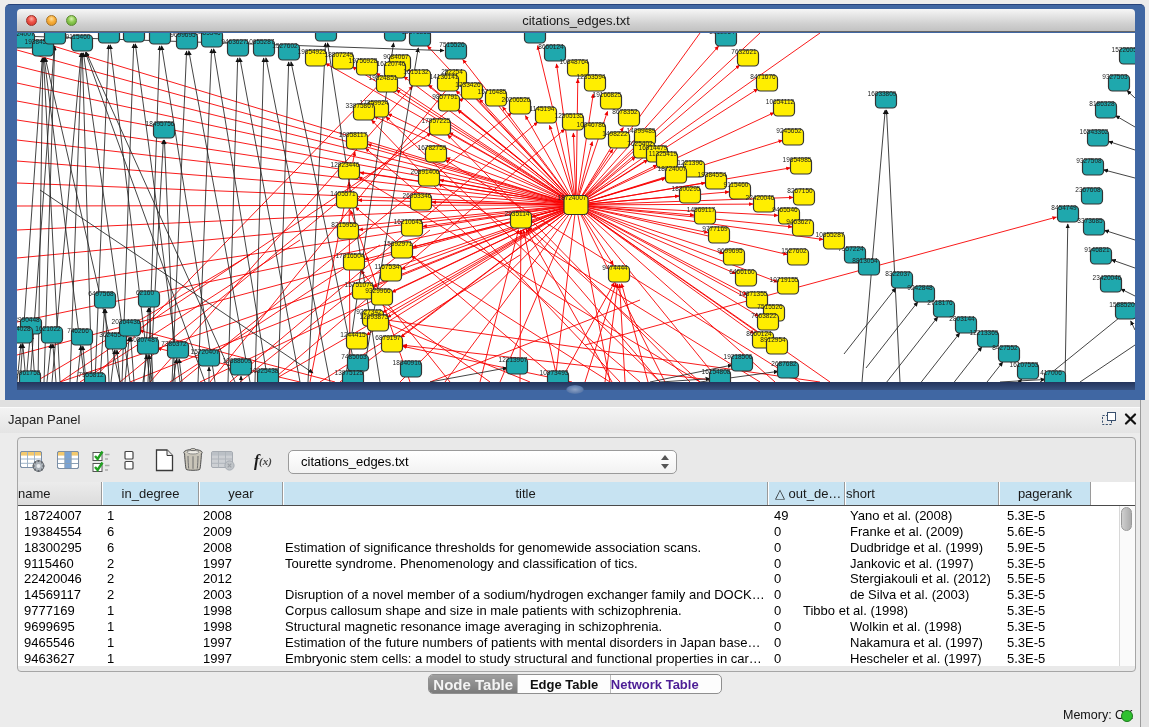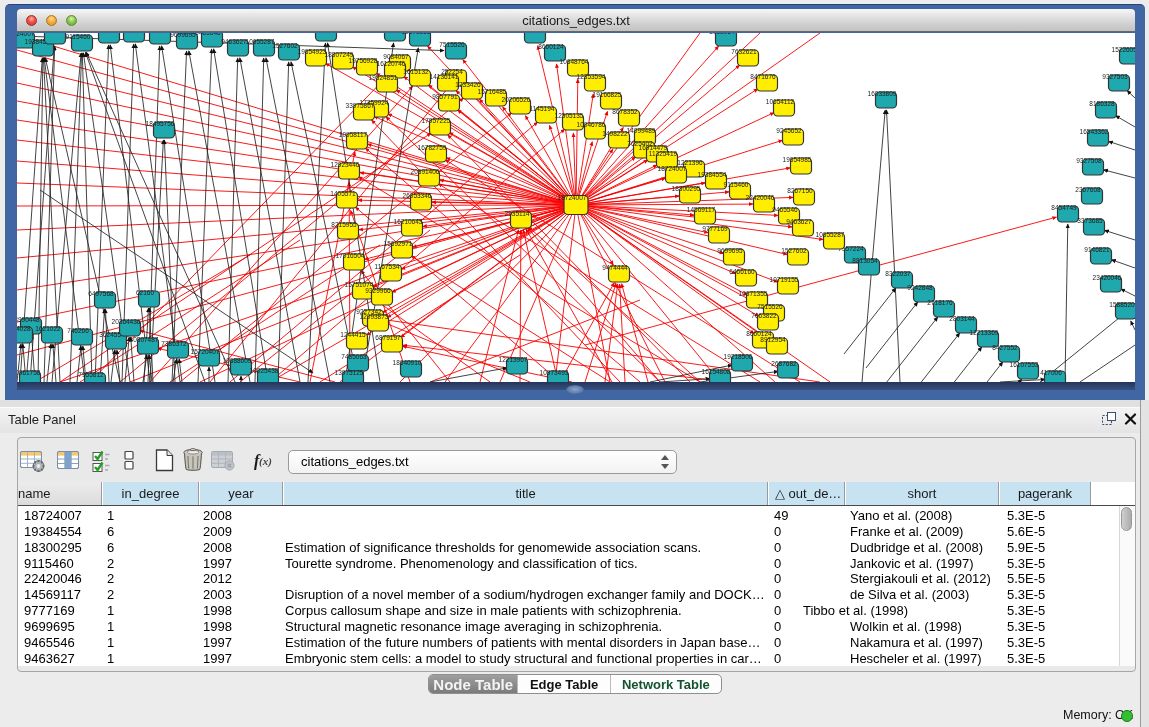--- a/index.html
+++ b/index.html
@@ -547,21 +547,21 @@
 <rect x="547.0" y="162.5" width="24" height="19" rx="4" fill="#ffee00" stroke="#333" stroke-width="1.2"></rect>
         <text x="555.0" y="166.5" font-size="6.5" fill="#222" text-anchor="middle" font-family="Liberation Sans,sans-serif">18724007</text>
 </g>
 </svg>
   </div>
 
 <div style="position:absolute;left:0;top:400px;width:1149px;height:327px;background:#ececec"></div>
 <div style="position:absolute;left:0;top:400px;width:1141px;height:7px;background:#e0e0e0"></div>
 <div style="position:absolute;left:566px;top:385px;width:18px;height:9px;background:radial-gradient(ellipse at center,#8fa3c6 0%,#5d7bab 60%,rgba(93,123,171,0) 75%);border-radius:50%"></div>
 <div style="position:absolute;left:0;top:407px;width:1141px;height:26px;background:linear-gradient(#f3f3f3,#e4e4e4);border-top:1px solid #fbfbfb"></div>
-<div style="position:absolute;left:8px;top:407px;height:26px;line-height:26px;font-size:13px;color:#222">Table Panel</div>
+<div style="position:absolute;left:8px;top:407px;height:26px;line-height:26px;font-size:13px;color:#222">Japan Panel</div>
 
 <svg style="position:absolute;left:1101px;top:411px" width="16" height="16" viewBox="0 0 16 16">
     <rect x="1.5" y="4.5" width="9" height="9" fill="none" stroke="#39506e" stroke-width="1" stroke-dasharray="2.2,1.4"></rect>
     <rect x="6.5" y="1.5" width="8" height="8" fill="#fff" stroke="#39506e" stroke-width="1"></rect>
   </svg>
 <svg style="position:absolute;left:1124px;top:413px" width="13" height="12" viewBox="0 0 13 12">
     <path d="M2 1.5 L11 10.5 M11 1.5 L2 10.5" stroke="#111" stroke-width="2.2" stroke-linecap="round"></path>
   </svg>
 
 <div style="position:absolute;left:17px;top:437px;width:1119px;height:235px;background:#e9e9e9;border:1px solid #a6a6a6;border-radius:4px"></div>
@@ -632,21 +632,21 @@
   </svg>
 
 <div style="position:absolute;left:18px;top:482px;width:1117px;height:184px;background:#fff;overflow:hidden">
 
   <div style="position:absolute;left:0;top:0;width:1117px;height:24px;background:#fff;border-bottom:1.5px solid #4a4a4a"></div>
   <div style="position:absolute;left:0px;top:0;width:84px;height:23px;background:linear-gradient(#ececec,#dcdcdc);border-right:1px solid #9a9a9a;font-size:13px;color:#1a1a1a;text-align:left;line-height:23px;white-space:nowrap;overflow:hidden">name</div>
 <div style="position:absolute;left:85px;top:0;width:96px;height:23px;background:#c7e3f2;border-right:1px solid #9a9a9a;font-size:13px;color:#1a1a1a;text-align:center;line-height:23px;white-space:nowrap;overflow:hidden">in_degree</div>
 <div style="position:absolute;left:182px;top:0;width:83px;height:23px;background:#c7e3f2;border-right:1px solid #9a9a9a;font-size:13px;color:#1a1a1a;text-align:center;line-height:23px;white-space:nowrap;overflow:hidden">year</div>
 <div style="position:absolute;left:266px;top:0;width:484px;height:23px;background:#c7e3f2;border-right:1px solid #9a9a9a;font-size:13px;color:#1a1a1a;text-align:center;line-height:23px;white-space:nowrap;overflow:hidden">title</div>
 <div style="position:absolute;left:751px;top:0;width:76px;height:23px;background:#c7e3f2;border-right:1px solid #9a9a9a;font-size:13px;color:#1a1a1a;text-align:left;padding-left:6px;line-height:23px;white-space:nowrap;overflow:hidden">△ out_de…</div>
-<div style="position:absolute;left:828px;top:0;width:153px;height:23px;background:#c7e3f2;border-right:1px solid #9a9a9a;font-size:13px;color:#1a1a1a;text-align:center;line-height:23px;white-space:nowrap;overflow:hidden">short</div>
+<div style="position:absolute;left:828px;top:0;width:153px;height:23px;background:#c7e3f2;border-right:1px solid #9a9a9a;font-size:13px;color:#1a1a1a;line-height:23px;white-space:nowrap;overflow:hidden">short</div>
 <div style="position:absolute;left:982px;top:0;width:91px;height:23px;background:#c7e3f2;border-right:1px solid #9a9a9a;font-size:13px;color:#1a1a1a;text-align:center;line-height:23px;white-space:nowrap;overflow:hidden">pagerank</div>
   <div style="position:absolute;left:0;top:26.0px;width:1100px;height:15.8px;line-height:15.8px;font-size:13px;color:#000">
       <div style="position:absolute;left:6px;width:77px;top:0;white-space:nowrap;overflow:hidden">18724007</div>
       <div style="position:absolute;left:89px;width:91px;top:0;white-space:nowrap;overflow:hidden">1</div>
       <div style="position:absolute;left:185px;width:79px;top:0;white-space:nowrap;overflow:hidden">2008</div>
       <div style="position:absolute;left:756px;width:70px;top:0;white-space:nowrap;overflow:hidden">49</div>
       <div style="position:absolute;left:832px;width:148px;top:0;white-space:nowrap;overflow:hidden">Yano et al. (2008)</div>
       <div style="position:absolute;left:989px;width:83px;top:0;white-space:nowrap;overflow:hidden">5.3E-5</div>
     </div>
 <div style="position:absolute;left:0;top:41.9px;width:1100px;height:15.8px;line-height:15.8px;font-size:13px;color:#000">
@@ -656,21 +656,21 @@
       <div style="position:absolute;left:756px;width:70px;top:0;white-space:nowrap;overflow:hidden">0</div>
       <div style="position:absolute;left:832px;width:148px;top:0;white-space:nowrap;overflow:hidden">Franke et al. (2009)</div>
       <div style="position:absolute;left:989px;width:83px;top:0;white-space:nowrap;overflow:hidden">5.6E-5</div>
     </div>
 <div style="position:absolute;left:0;top:57.7px;width:1100px;height:15.8px;line-height:15.8px;font-size:13px;color:#000">
       <div style="position:absolute;left:6px;width:77px;top:0;white-space:nowrap;overflow:hidden">18300295</div>
       <div style="position:absolute;left:89px;width:91px;top:0;white-space:nowrap;overflow:hidden">6</div>
       <div style="position:absolute;left:185px;width:79px;top:0;white-space:nowrap;overflow:hidden">2008</div>
       <div style="position:absolute;left:267px;width:482px;top:0;white-space:nowrap;overflow:hidden">Estimation of significance thresholds for genomewide association scans.</div>
       <div style="position:absolute;left:756px;width:70px;top:0;white-space:nowrap;overflow:hidden">0</div>
-      <div style="position:absolute;left:832px;width:148px;top:0;white-space:nowrap;overflow:hidden">Dudbridge et al. (2008)</div>
+      <div style="position:absolute;left:832px;width:148px;top:0;white-space:nowrap;overflow:hidden">Dudbridge et al. (1999)</div>
       <div style="position:absolute;left:989px;width:83px;top:0;white-space:nowrap;overflow:hidden">5.9E-5</div>
     </div>
 <div style="position:absolute;left:0;top:73.5px;width:1100px;height:15.8px;line-height:15.8px;font-size:13px;color:#000">
       <div style="position:absolute;left:6px;width:77px;top:0;white-space:nowrap;overflow:hidden">9115460</div>
       <div style="position:absolute;left:89px;width:91px;top:0;white-space:nowrap;overflow:hidden">2</div>
       <div style="position:absolute;left:185px;width:79px;top:0;white-space:nowrap;overflow:hidden">1997</div>
       <div style="position:absolute;left:267px;width:482px;top:0;white-space:nowrap;overflow:hidden">Tourette syndrome. Phenomenology and classification of tics.</div>
       <div style="position:absolute;left:756px;width:70px;top:0;white-space:nowrap;overflow:hidden">0</div>
       <div style="position:absolute;left:832px;width:148px;top:0;white-space:nowrap;overflow:hidden">Jankovic et al. (1997)</div>
       <div style="position:absolute;left:989px;width:83px;top:0;white-space:nowrap;overflow:hidden">5.3E-5</div>
@@ -729,20 +729,20 @@
       <div style="position:absolute;left:989px;width:83px;top:0;white-space:nowrap;overflow:hidden">5.3E-5</div>
     </div>
 
   <div style="position:absolute;left:1101px;top:24px;width:16px;height:160px;background:#fafafa;border-left:1px solid #d8d8d8"></div>
   <div style="position:absolute;left:1103px;top:25px;width:11px;height:24px;background:linear-gradient(90deg,#cfcfcf,#ababab);border:1px solid #999;border-radius:6px"></div>
 </div>
 
 <div style="position:absolute;left:428px;top:674px;width:294px;height:20px;border:1px solid #8f8f8f;border-radius:5px;overflow:hidden;display:flex;background:#fdfdfd">
   <div style="width:89px;background:linear-gradient(#9f9f9f,#7b7b7b);color:#f4f4f4;font-size:15px;font-weight:bold;text-align:center;line-height:19px">Node Table</div>
   <div style="width:93px;border-left:1px solid #bbb;color:#111;font-size:13px;font-weight:bold;text-align:center;line-height:19px">Edge Table</div>
-  <div style="width:112px;border-left:1px solid #bbb;color:#14532d;font-size:13px;font-weight:bold;text-align:center;line-height:19px">Network Table</div>
+  <div style="width:112px;border-left:1px solid #bbb;color:#4c1d95;font-size:13px;font-weight:bold;text-align:left;line-height:19px">Network Table</div>
 </div>
 
 <div style="position:absolute;left:1063px;top:708px;font-size:12.5px;color:#111">Memory: OK</div>
 <div style="position:absolute;left:1121px;top:710px;width:12px;height:12px;border-radius:50%;background:#2fc12f;border:1px solid #1d7a1d"></div>
 
 <div style="position:absolute;left:1140px;top:400px;width:1px;height:327px;background:#9b9b9b"></div>
 <div style="position:absolute;left:1141px;top:400px;width:8px;height:327px;background:#e3e3e3"></div>
 
 </body></html>

